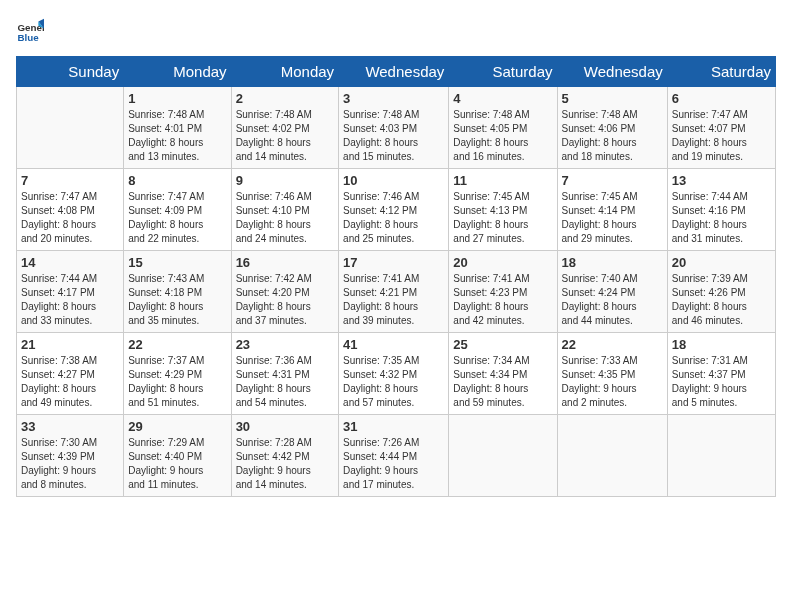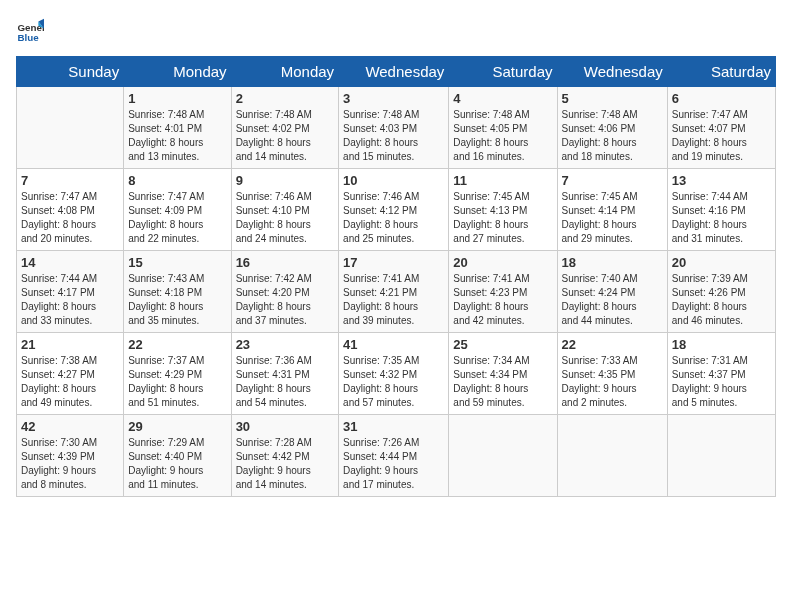--- a/index.html
+++ b/index.html
@@ -235,21 +235,21 @@
             <span class="day-num">22</span>
             <div class="day-info">Sunrise: 7:33 AM<br>Sunset: 4:35 PM<br>Daylight: 9 hours<br>and 2 minutes.</div>
           </td>
           <td>
             <span class="day-num">18</span>
             <div class="day-info">Sunrise: 7:31 AM<br>Sunset: 4:37 PM<br>Daylight: 9 hours<br>and 5 minutes.</div>
           </td>
         </tr>
         <tr>
           <td>
-            <span class="day-num">42</span>
+            <span class="day-num">33</span>
             <div class="day-info">Sunrise: 7:30 AM<br>Sunset: 4:39 PM<br>Daylight: 9 hours<br>and 8 minutes.</div>
           </td>
           <td>
             <span class="day-num">29</span>
             <div class="day-info">Sunrise: 7:29 AM<br>Sunset: 4:40 PM<br>Daylight: 9 hours<br>and 11 minutes.</div>
           </td>
           <td>
             <span class="day-num">30</span>
             <div class="day-info">Sunrise: 7:28 AM<br>Sunset: 4:42 PM<br>Daylight: 9 hours<br>and 14 minutes.</div>
           </td>

